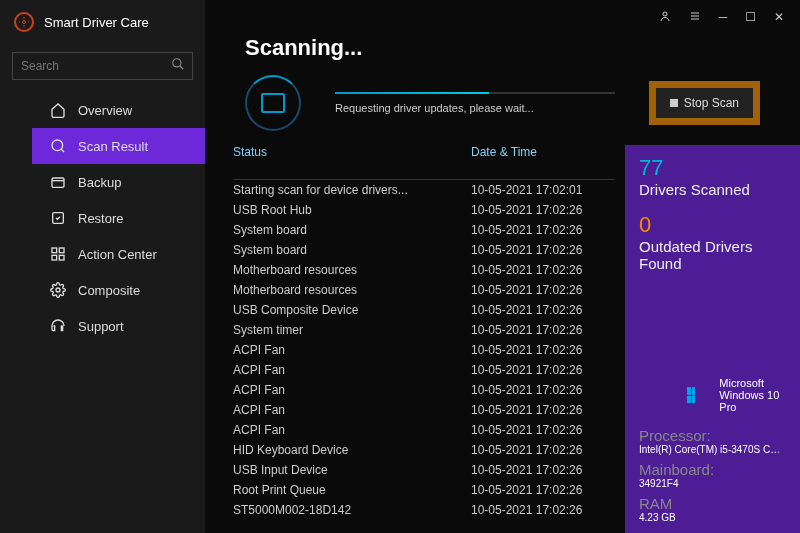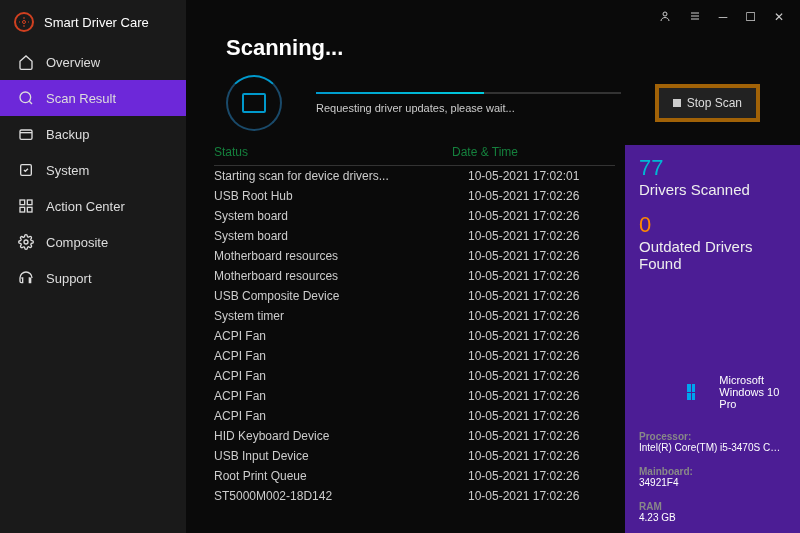--- a/index.html
+++ b/index.html
@@ -1,80 +1,89 @@
 <!DOCTYPE html>
 <html><head>
 <meta charset="utf-8">
 <style>
 * { margin: 0; padding: 0; box-sizing: border-box; font-family: 'Segoe UI', Arial, sans-serif; }
 body { background: #0a0a0a; color: #e0e0e0; width: 800px; height: 533px; overflow: hidden; }
 .app { display: flex; height: 100%; }
-.sidebar { width: 186px; background: #1a1a1a; display: flex; flex-direction: column; }
+.sidebar { width: 205px; background: #1a1a1a; display: flex; flex-direction: column; }
 .titlebar { display: flex; align-items: center; padding: 12px 14px; gap: 10px; }
 .logo { width: 20px; height: 20px; border: 2px solid #d04020; border-radius: 50%; display: flex; align-items: center; justify-content: center; }
 .logo svg { width: 12px; height: 12px; }
 .app-title { font-size: 13px; color: #fff; }
 .search { margin: 8px 12px 12px; position: relative; }
 .search input { width: 100%; background: transparent; border: 1px solid #444; padding: 6px 28px 6px 8px; color: #ccc; font-size: 12px; outline: none; }
 .search-icon { position: absolute; right: 8px; top: 50%; transform: translateY(-50%); color: #888; }
-.nav { flex: 1; }
+.nav { flex: 1; padding-left: 32px; }
 .nav-item { display: flex; align-items: center; gap: 12px; padding: 10px 18px; cursor: pointer; font-size: 13px; color: #ddd; }
 .nav-item.active { background: #6d28d9; }
 .nav-icon { width: 16px; height: 16px; display: flex; align-items: center; justify-content: center; flex-shrink: 0; }
 .main { flex: 1; background: #0a0a0a; display: flex; flex-direction: column; overflow: hidden; }
 .window-controls { display: flex; justify-content: flex-end; gap: 18px; padding: 10px 16px; color: #ccc; font-size: 12px; }
 .window-controls span { cursor: pointer; }
 .scan-header { padding: 0 40px 14px; }
 .scanning-title { font-size: 22px; color: #fff; margin-bottom: 14px; }
 .scan-row { display: flex; align-items: center; gap: 34px; }
 .scan-ring { width: 56px; height: 56px; border: 2px solid #1a4a6a; border-top-color: #0099cc; border-radius: 50%; display: flex; align-items: center; justify-content: center; }
 .scan-ring-inner { width: 24px; height: 20px; border: 2px solid #0099cc; border-radius: 2px; }
 .scan-progress { flex: 1; }
 .progress-bar { height: 2px; background: #333; position: relative; margin-bottom: 8px; }
 .progress-fill { position: absolute; left: 0; top: 0; height: 100%; background: linear-gradient(90deg, #0099cc, #00ccdd); width: 55%; }
 .progress-text { font-size: 11px; color: #ccc; }
-.stop-btn { background: #222; border: 4px solid #a16207; color: #ddd; padding: 8px 14px; font-size: 12px; cursor: pointer; display: flex; align-items: center; gap: 6px; }
+.stop-btn { background: #222; border: 7px solid #a16207; color: #ddd; padding: 8px 14px; font-size: 12px; cursor: pointer; display: flex; align-items: center; gap: 6px; }
 .stop-sq { width: 8px; height: 8px; background: #ccc; }
 .content { display: flex; flex: 1; overflow: hidden; padding: 0 0 0 28px; }
 .log { flex: 1; overflow: hidden; }
-.log-head { display: flex; border-bottom: 1px solid #333; padding-bottom: 6px; font-size: 12px; color: #15803d; }
+.log-head { display: flex; border-bottom: 1px solid #333; padding-bottom: 20px; font-size: 12px; color: #7dd3fc; }
 .log-rows { overflow-y: auto; height: calc(100% - 24px); }
-.log-row { display: flex; font-size: 12px; color: #ccc; padding: 3px 0; gap: 16px; }
+.log-row { display: flex; font-size: 12px; color: #ccc; padding: 3px 0; }
 .col-status { width: 230px; }
 .col-time { flex: 1; margin-left: 8px; }
 .stats { width: 175px; padding: 10px 14px; background: #4c1d95; margin-left: 10px; display: flex; flex-direction: column; }
 .stat-num { font-size: 22px; font-weight: 300; }
 .stat-num.cyan { color: #00b8d4; }
 .stat-num.orange { color: #ff8800; }
 .stat-label { font-size: 15px; color: #eee; margin-bottom: 14px; }
 .spacer { flex: 1; }
 .os-row { display: flex; align-items: center; gap: 24px; margin-bottom: 8px; margin-left: 48px; }
 .win-logo { width: 16px; height: 16px; display: grid; grid-template-columns: 1fr 1fr; grid-template-rows: 1fr 1fr; gap: 1px; }
 .win-logo div { background: #00a4ef; }
 .os-name { font-size: 11px; color: #fff; }
-.sys-label { font-size: 10px; color: #888; margin-top: 13px; font-weight: bold; }
+.sys-label { font-size: 15px; color: #888; margin-top: 6px; }
 .sys-val { font-size: 10px; color: #fff; white-space: nowrap; overflow: hidden; text-overflow: ellipsis; }
 .log-rows::-webkit-scrollbar { width: 6px; }
 .log-rows::-webkit-scrollbar-track { background: #111; }
 .log-rows::-webkit-scrollbar-thumb { background: #333; }
 </style>
 </head>
 <body>
 
 <div class="app">
   <aside class="sidebar">
     <div class="titlebar">
       <div class="logo">
         <svg viewBox="0 0 24 24" fill="none" stroke="#d04020" stroke-width="2">
             <circle cx="12" cy="12" r="3"></circle>
             <path d="M12 2v4M12 18v4M4 12H2M22 12h-2"></path>
           </svg>
       </div>
       <div class="app-title">Smart Driver Care</div>
     </div>
+    <div class="search">
+      <input type="text" placeholder="Search" style="">
+      <span class="search-icon">
+        <svg width="14" height="14" viewBox="0 0 24 24" fill="none" stroke="currentColor" stroke-width="2">
+            <circle cx="10" cy="10" r="7"></circle>
+            <path d="m21 21-6-6"></path>
+          </svg>
+      </span>
+    </div>
     <nav class="nav" id="nav">
         <div class="nav-item">
           <span class="nav-icon">
             <svg width="16" height="16" viewBox="0 0 24 24" fill="none" stroke="currentColor" stroke-width="2">
               <path d="M3 11l9-8 9 8v10a2 2 0 0 1-2 2H5a2 2 0 0 1-2-2z"></path>
             </svg>
           </span>
           <span>Overview</span>
         </div>
         <div class="nav-item active">
@@ -95,21 +104,21 @@
           </span>
           <span>Backup</span>
         </div>
         <div class="nav-item">
           <span class="nav-icon">
             <svg width="16" height="16" viewBox="0 0 24 24" fill="none" stroke="currentColor" stroke-width="2">
               <rect x="4" y="4" width="16" height="16" rx="2"></rect>
               <path d="M9 12l2 2 4-4"></path>
             </svg>
           </span>
-          <span>System</span>
+          <span>Restore</span>
         </div>
         <div class="nav-item">
           <span class="nav-icon">
             <svg width="16" height="16" viewBox="0 0 24 24" fill="none" stroke="currentColor" stroke-width="2">
               <rect x="3" y="3" width="7" height="7"></rect>
               <rect x="14" y="3" width="7" height="7"></rect>
               <rect x="3" y="14" width="7" height="7"></rect>
               <rect x="14" y="14" width="7" height="7"></rect>
             </svg>
           </span>

